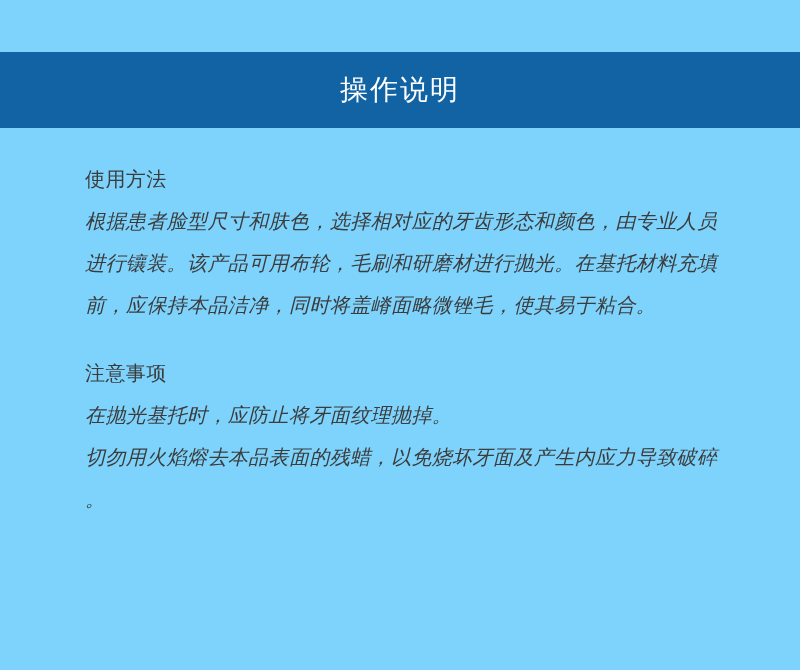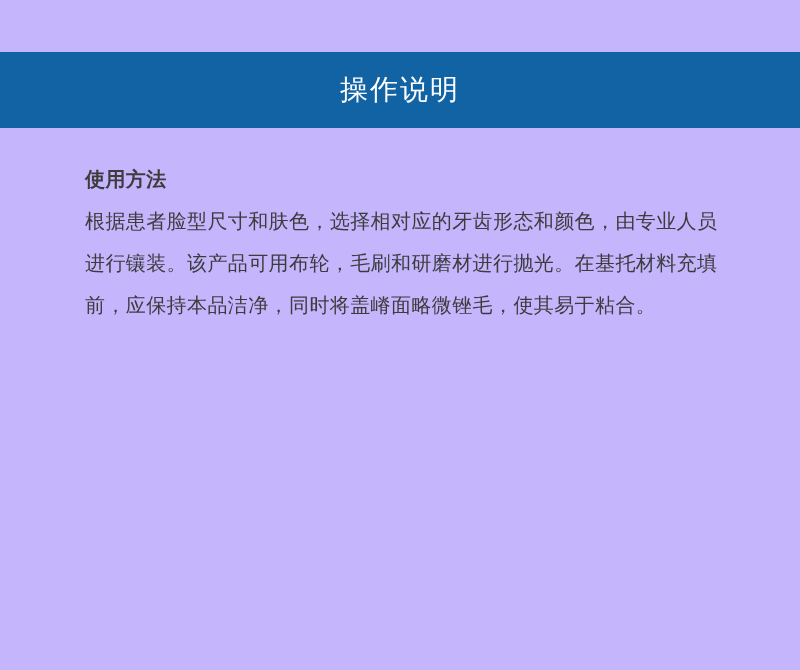--- a/index.html
+++ b/index.html
@@ -8,21 +8,21 @@
     font-family: "Liberation Sans", sans-serif;
     width: 800px;
     height: 670px;
     overflow: hidden;
     position: relative;
   }
   .page {
     position: relative;
     width: 800px;
     height: 670px;
-    background: #c4b5fd;
+    background: #7dd3fc;
     padding-left: 48px;
   }
   .header-bar {
     position: absolute;
     top: 52px;
     left: 0;
     width: 800px;
     height: 76px;
     background: #1263a4;
     display: flex;
@@ -45,47 +45,54 @@
     color: #3c3c3c;
     font-size: 20px;
     line-height: 42px;
     letter-spacing: 0.4px;
   }
   .section { margin-top: 26px; }
   .section.first { margin-top: 30px; }
   .section-heading {
     font-size: 20px;
     line-height: 42px;
-    font-weight: 700;
+    font-weight: 400;
     color: #3c3c3c;
   }
   .section-body {
     white-space: pre-line;   
     font-size: 20px;
     line-height: 42px;
     color: #3c3c3c;
+    font-style: italic;
   }
 </style>
 </head>
 <body>
 
 <div class="page">
 
   <div class="header-bar">
     <div class="header-title">操作说明</div>
   </div>
 
   <div class="content">
 
     <div class="section first">
       <div class="section-heading">使用方法</div>
       <div class="section-body">根据患者脸型尺寸和肤色，选择相对应的牙齿形态和颜色，由专业人员
 进行镶装。该产品可用布轮，毛刷和研磨材进行抛光。在基托材料充填
 前，应保持本品洁净，同时将盖嵴面略微锉毛，使其易于粘合。</div>
     </div>
 
+    <div class="section">
+      <div class="section-heading">注意事项</div>
+      <div class="section-body">在抛光基托时，应防止将牙面纹理抛掉。
+切勿用火焰熔去本品表面的残蜡，以免烧坏牙面及产生内应力导致破碎
+。</div>
+    </div>
 
     <div class="section">
     </div>
 
   </div>
 
 </div>
 
 </body></html>

